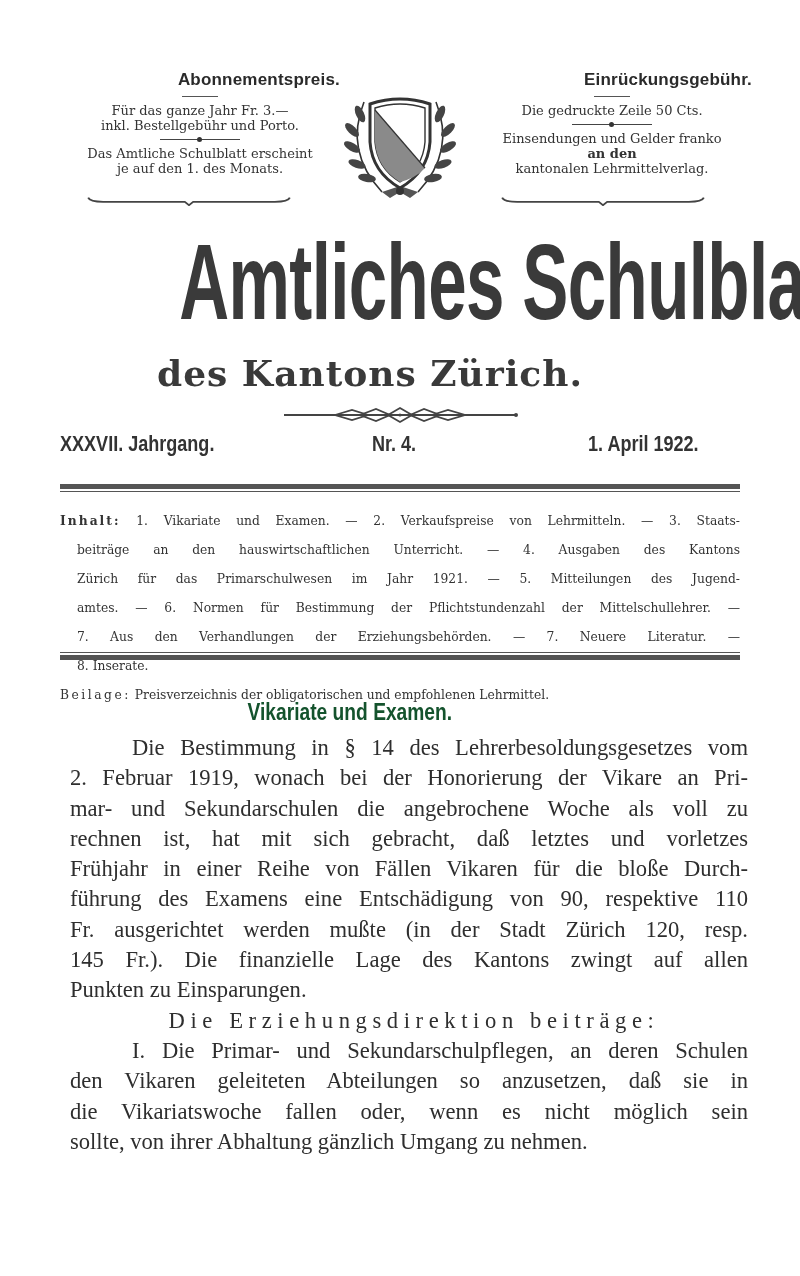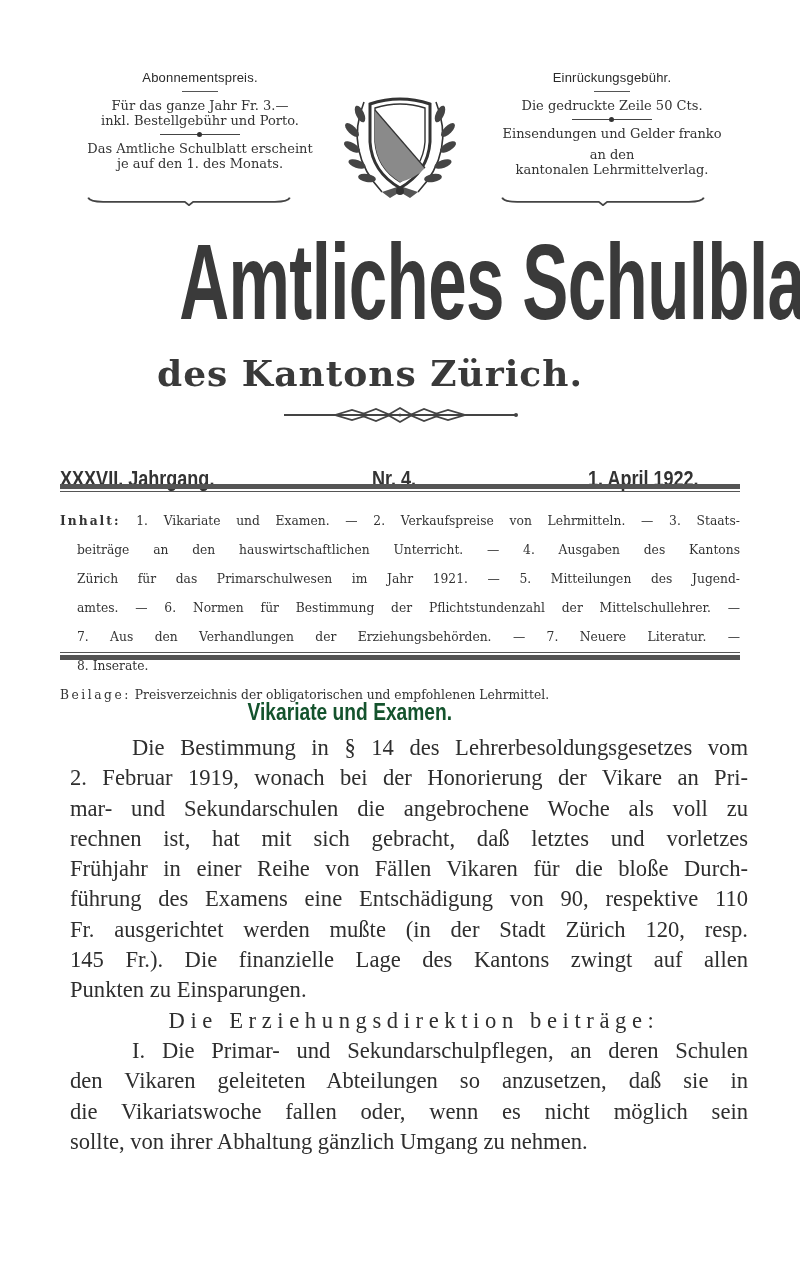--- a/index.html
+++ b/index.html
@@ -6,21 +6,21 @@
   body {
     width:800px; height:1276px; overflow:hidden;
     background:#ffffff; color:#2b2b2b;
     font-family:"DejaVu Serif", serif;
     position:relative;
   }
   .abs { position:absolute; }
 
   
   .hbox { position:absolute; top:70px; width:280px; text-align:center; color:#2a2a2a; }
-  .hbox .htitle { font-family:"Liberation Sans", sans-serif; font-weight:normal; font-size:13px; letter-spacing:0.2px; }
+  .hbox .htitle { font-family:"Liberation Sans", sans-serif; font-weight:bold; font-size:17px; letter-spacing:0.2px;text-align:right; }
   .hbox .short-rule { width:36px; height:1px; background:#555; margin:6px auto 6px; }
   .hbox .line { font-family:"DejaVu Serif", serif; font-size:13px; line-height:15px; font-weight:normal; color:#333; }
   .hbox .dotrule { position:relative; width:80px; height:8px; margin:2px auto 3px; }
   .hbox .dotrule::before { content:""; position:absolute; left:0; right:0; top:4px; height:1px; background:#444; }
   .hbox .dotrule::after { content:""; position:absolute; left:37px; top:2px; width:5px; height:5px; border-radius:50%; background:#333; }
   .brace { position:absolute; height:10px; }
 
   
   .main-title {
     position:absolute; left:55px; top:226px; width:690px; text-align:center;
@@ -28,21 +28,21 @@
     font-size:108px; line-height:112px; color:#3a3a3a;
     transform:scaleX(0.64); transform-origin:center top; letter-spacing:-1px;
     white-space:nowrap;
   }
   .sub-title {
     position:absolute; left:0; width:740px; top:352px; text-align:center;
     font-family:"DejaVu Serif", serif; font-weight:bold; font-size:36px; color:#3a3a3a;
     letter-spacing:1px;
   }
 
-  .issue-row { position:absolute; top:466px; left:60px; width:680px; height:30px;
+  .issue-row { position:absolute; top:431px; left:60px; width:680px; height:30px;
     font-family:"Liberation Sans", sans-serif; font-weight:bold; font-size:22px; color:#333;
   }
   .issue-row span { position:absolute; transform:scaleX(0.82); transform-origin:left top; white-space:nowrap; }
 
   .double-rule { position:absolute; left:60px; width:680px; }
   .double-rule .thick { height:5px; background:#555; }
   .double-rule .thin { height:1px; background:#555; margin-top:2px; }
   .double-rule.inv .thin { margin-top:0; margin-bottom:2px; }
 
   .toc { position:absolute; left:60px; top:506px; width:680px; font-family:"DejaVu Serif", serif; font-size:12.3px; line-height:29px; color:#333; }
@@ -109,21 +109,21 @@
   <path d="M35 18 L85 76 Q76 86 60 90 Q37 76 35 50 Z" fill="#8a8a8a"></path>
   <path d="M35 18 L85 76" stroke="#333" stroke-width="1.2"></path>
 </svg>
 
 <div class="hbox" style="left:472px;">
   <div class="htitle">Einrückungsgebühr.</div>
   <div class="short-rule"></div>
   <div class="line">Die gedruckte Zeile 50 Cts.</div>
   <div class="dotrule"></div>
   <div class="line">Einsendungen und Gelder franko</div>
-  <div class="line" style="font-weight:normal;margin-top:6px;">an den</div>
+  <div class="line" style="font-weight:bold;">an den</div>
   <div class="line">kantonalen Lehrmittelverlag.</div>
 </div>
 <svg class="brace" style="left:480px; top:196px;" width="246" height="12" viewBox="0 0 246 12">
   <path d="M2 2 Q4 7 20 7 L118 7 L123 11 L128 7 L226 7 Q242 7 244 2" fill="none" stroke="#444" stroke-width="2.2"></path>
 </svg>
 
 <div class="main-title">Amtliches Schulblatt</div>
 <div class="sub-title">des Kantons Zürich.</div>
 
 <svg class="abs" style="left:280px; top:405px;" width="240" height="20" viewBox="0 0 240 20">

